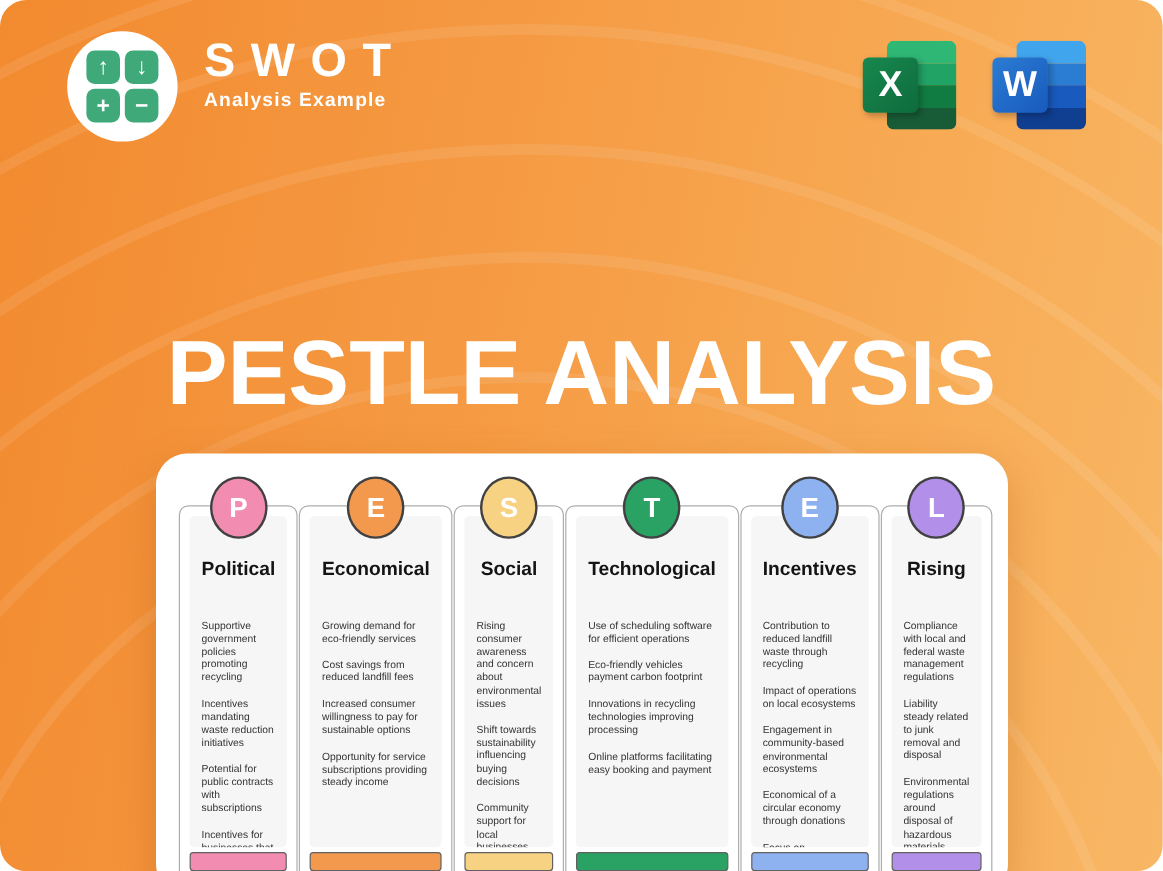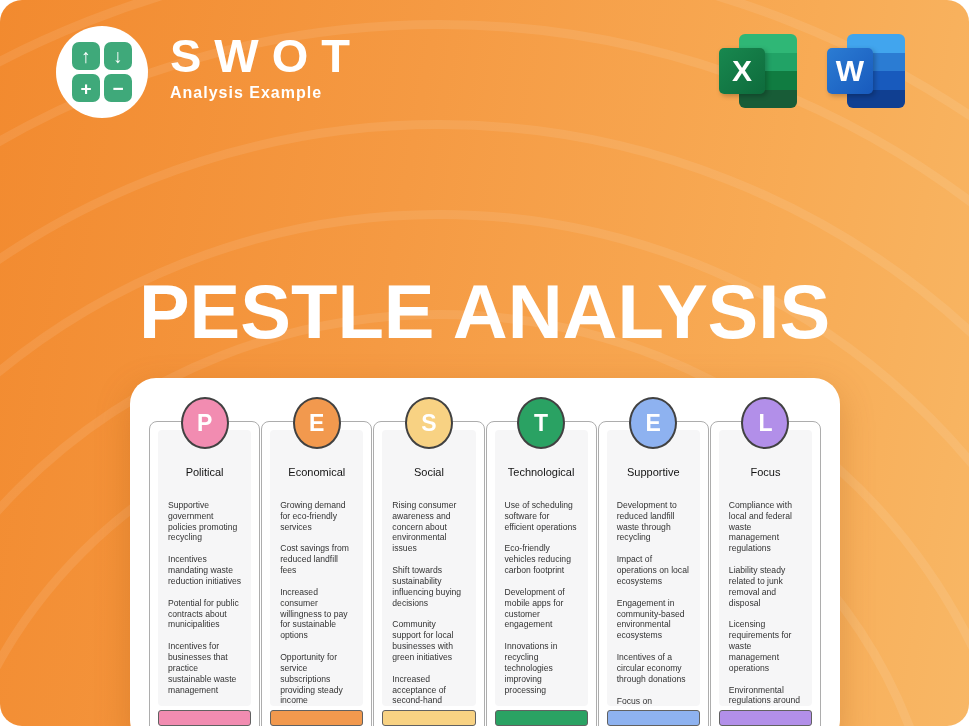--- a/index.html
+++ b/index.html
@@ -12,21 +12,21 @@
   
   .ring{position:absolute;border-radius:50%;border:9px solid rgba(255,255,255,0.09);}
 
   
   .logo-circle{position:absolute;left:56px;top:26px;width:92px;height:92px;border-radius:50%;
                background:#ffffff;display:flex;align-items:center;justify-content:center;}
   .logo-grid{display:grid;grid-template-columns:28px 28px;grid-template-rows:28px 28px;gap:4px;}
   .logo-tile{background:#3fa97a;border-radius:7px;color:#ffffff;font-weight:bold;font-size:19px;
              display:flex;align-items:center;justify-content:center;line-height:1;}
   .brand{position:absolute;left:170px;top:30px;color:#ffffff;}
-  .brand-title{font-size:47px;font-weight:800;letter-spacing:13px;line-height:1.1;text-align:center;}
+  .brand-title{font-size:39px;font-weight:800;letter-spacing:13px;line-height:1.1;text-align:center;}
   .brand-sub{font-size:16px;font-weight:700;letter-spacing:1px;margin-top:2px;}
 
   
   .office{position:absolute;top:34px;width:78px;height:74px;}
   .office .sheet{position:absolute;right:0;top:0;width:58px;height:74px;border-radius:6px;overflow:hidden;
                  display:grid;grid-template-rows:1fr 1fr 1fr 1fr;}
   .office .front{position:absolute;left:0;top:14px;width:46px;height:46px;border-radius:5px;
                  display:flex;align-items:center;justify-content:center;color:#fff;
                  font-weight:bold;font-size:30px;box-shadow:2px 2px 5px rgba(0,0,0,0.25);}
   .excel{right:172px;}
@@ -52,21 +52,21 @@
   .card{position:absolute;left:130px;top:378px;width:710px;height:368px;background:#ffffff;
         border-radius:26px;box-shadow:0 12px 34px rgba(160,80,10,0.28);}
   .columns-row{position:absolute;left:19px;top:43px;right:19px;display:flex;gap:1px;}
   .column{position:relative;flex:1;height:320px;background:#ffffff;border:1.5px solid #adadad;
           border-radius:8px;box-sizing:border-box;padding:8px;display:flex;flex-direction:column;}
   .badge{position:absolute;top:-25px;left:50%;transform:translateX(-50%);width:44px;height:48px;
          border-radius:50%;border:2px solid #414141;display:flex;align-items:center;justify-content:center;
          color:#ffffff;font-size:23px;font-weight:bold;z-index:2;}
   .panel{background:#f6f6f7;border-radius:4px;height:276px;box-sizing:border-box;
          padding:36px 10px 8px 10px;overflow:hidden;}
-  .col-title{text-align:center;font-size:11px;font-weight:400;color:#141414;margin-bottom:22px;}
+  .col-title{text-align:center;font-size:16px;font-weight:700;color:#141414;margin-bottom:32px;}
   .item{font-size:8.6px;line-height:1.26;color:#333333;margin:6px 0 11px 0;}
   .color-bar{margin-top:4px;height:16px;border:1.5px solid #616161;border-radius:3px;box-sizing:border-box;}
 </style>
 </head>
 <body>
 
 <div class="poster">
 
   <div class="ring" style="left:-70px; top:400px; width:1000px;height:1000px;"></div>
   <div class="ring" style="left:-160px;top:310px; width:1180px;height:1180px;"></div>
@@ -110,21 +110,21 @@
   <div class="main-title">PESTLE ANALYSIS</div>
 
   <div class="card">
     <div class="columns-row">
   <div class="column">
     <div class="badge" style="background-color: rgb(242, 140, 177);">P</div>
     <div class="panel">
       <div class="col-title">Political</div>
       <p class="item">Supportive government policies promoting recycling</p>
       <p class="item">Incentives mandating waste reduction initiatives</p>
-      <p class="item">Potential for public contracts about municipalities</p>
+      <p class="item">Potential for public contracts with subscriptions</p>
       <p class="item">Incentives for businesses that practice sustainable waste management</p>
 
     </div>
     <div class="color-bar" style="background-color: rgb(242, 140, 177);"></div>
   </div>
 
   <div class="column">
     <div class="badge" style="background-color: rgb(242, 153, 78);">E</div>
     <div class="panel">
       <div class="col-title">Economical</div>
@@ -148,48 +148,46 @@
 
     </div>
     <div class="color-bar" style="background-color: rgb(248, 210, 131);"></div>
   </div>
 
   <div class="column">
     <div class="badge" style="background-color: rgb(42, 162, 99);">T</div>
     <div class="panel">
       <div class="col-title">Technological</div>
       <p class="item">Use of scheduling software for efficient operations</p>
-      <p class="item">Eco-friendly vehicles reducing carbon footprint</p>
-      <p class="item">Development of mobile apps for customer engagement</p>
+      <p class="item">Eco-friendly vehicles payment carbon footprint</p>
       <p class="item">Innovations in recycling technologies improving processing</p>
       <p class="item">Online platforms facilitating easy booking and payment</p>
     </div>
     <div class="color-bar" style="background-color: rgb(42, 162, 99);"></div>
   </div>
 
   <div class="column">
     <div class="badge" style="background-color: rgb(142, 178, 240);">E</div>
     <div class="panel">
-      <div class="col-title">Supportive</div>
-      <p class="item">Development to reduced landfill waste through recycling</p>
+      <div class="col-title">Incentives</div>
+      <p class="item">Contribution to reduced landfill waste through recycling</p>
       <p class="item">Impact of operations on local ecosystems</p>
       <p class="item">Engagement in community-based environmental ecosystems</p>
-      <p class="item">Incentives of a circular economy through donations</p>
+      <p class="item">Economical of a circular economy through donations</p>
       <p class="item">Focus on sustainable practices in all aspects of the business</p>
     </div>
     <div class="color-bar" style="background-color: rgb(142, 178, 240);"></div>
   </div>
 
   <div class="column">
     <div class="badge" style="background-color: rgb(178, 143, 233);">L</div>
     <div class="panel">
-      <div class="col-title">Focus</div>
+      <div class="col-title">Rising</div>
       <p class="item">Compliance with local and federal waste management regulations</p>
       <p class="item">Liability steady related to junk removal and disposal</p>
-      <p class="item">Licensing requirements for waste management operations</p>
       <p class="item">Environmental regulations around disposal of hazardous materials</p>
 
     </div>
     <div class="color-bar" style="background-color: rgb(178, 143, 233);"></div>
   </div>
 </div>
   </div>
 </div>
 
 </body></html>

